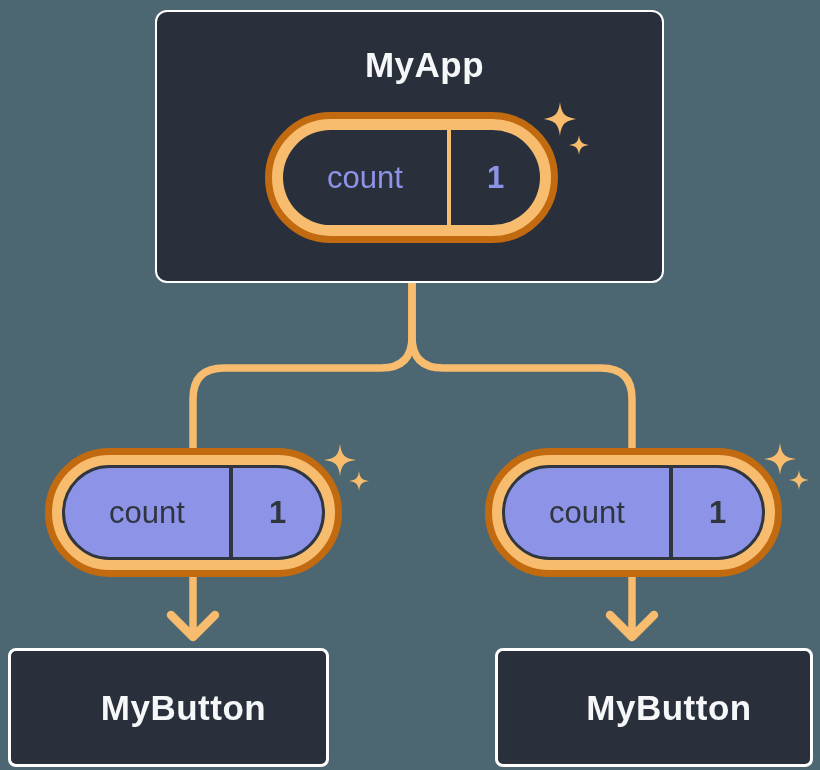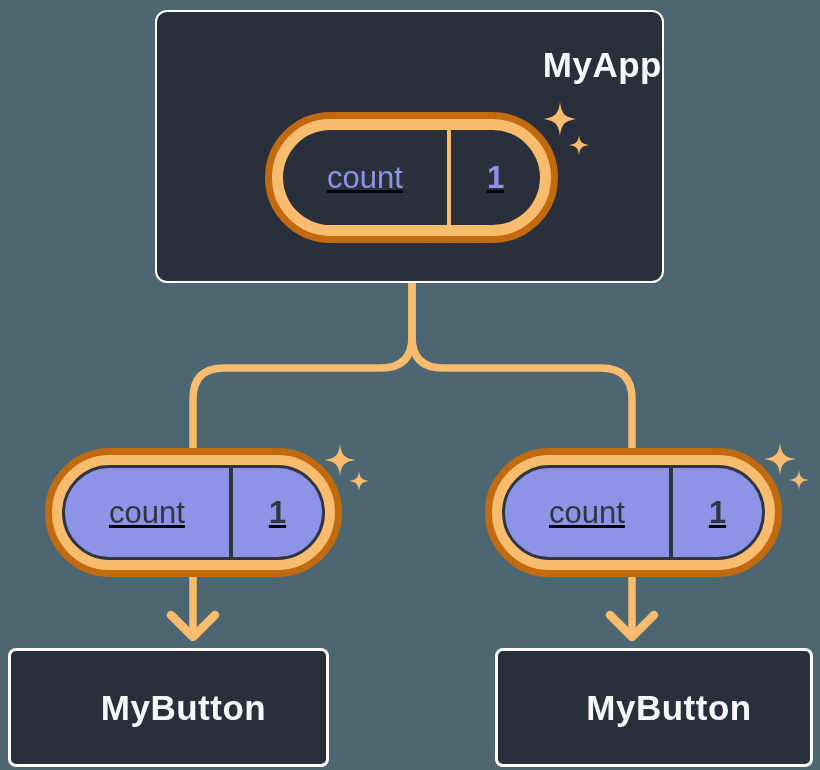--- a/index.html
+++ b/index.html
@@ -46,21 +46,21 @@
     border-radius:8px;
     display:flex;align-items:center;justify-content:center;
   }
   .node.leaf.left{left:8px;top:648px;width:321px;height:119px;}
   .node.leaf.right{left:495px;top:648px;width:318px;height:119px;}
   .node-title{
     color:var(--node-text,#F6F7F9);
     font-size:35px;
     font-weight:600;
     letter-spacing:0.5px;
-    text-align:right;
+    text-align:center;
     padding-left:30px;
   }
   .node.root .node-title{margin-top:33px;}
   .pill{
     position:absolute;
     box-sizing:border-box;
     border:7px solid var(--pill-ring-outer,#C16A10);
     background:var(--pill-ring-inner,#F8BC6E);
     border-radius:999px;
     z-index:3;
@@ -69,21 +69,20 @@
   .pill.child-pill{top:448px;width:297px;height:129px;padding:10px;}
   .pill.child-pill.left{left:45px;}
   .pill.child-pill.right{left:485px;}
   .pill-core{
     box-sizing:border-box;
     height:100%;
     border-radius:999px;
     display:flex;
     align-items:stretch;
     overflow:hidden;
-    text-decoration:underline;
   }
   .pill-core.dark{background:var(--node-fill,#2A303B);}
   .pill-core.purple{
     background:var(--pill-purple,#8D94E8);
     border:3px solid var(--pill-dark-text,#30363F);
   }
   .cell{
     display:flex;align-items:center;justify-content:center;
     font-size:31px;
   }

